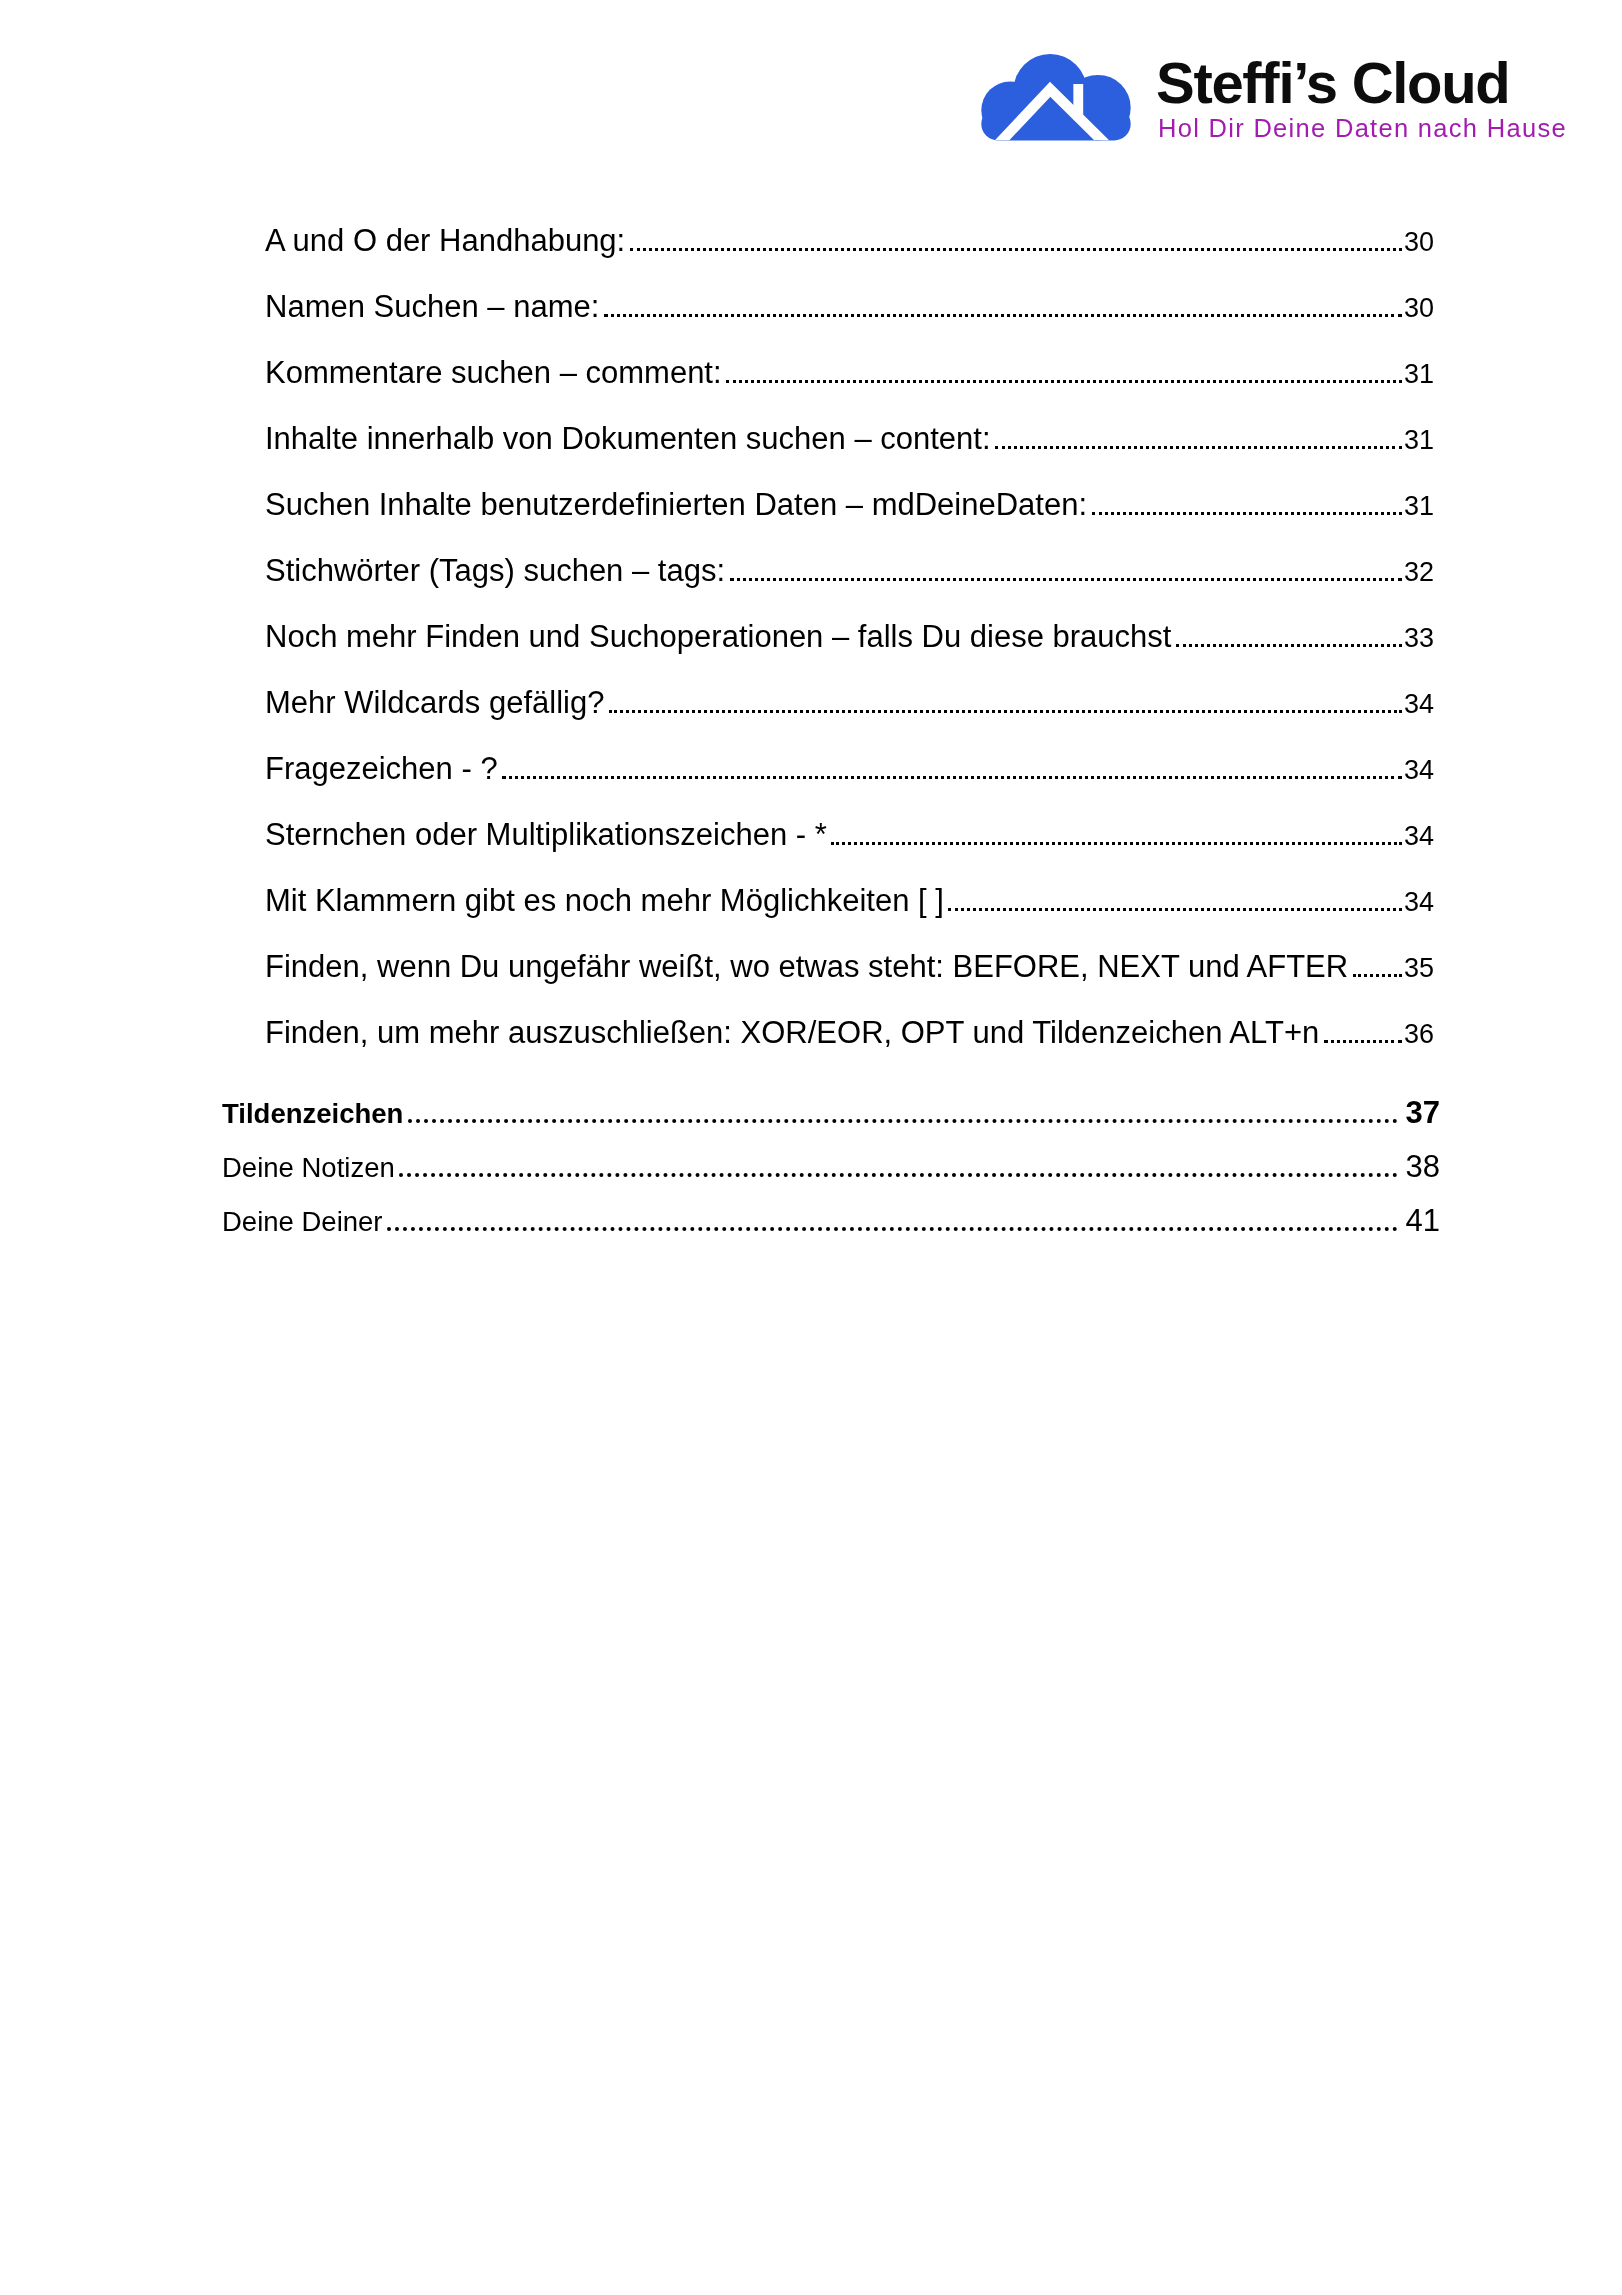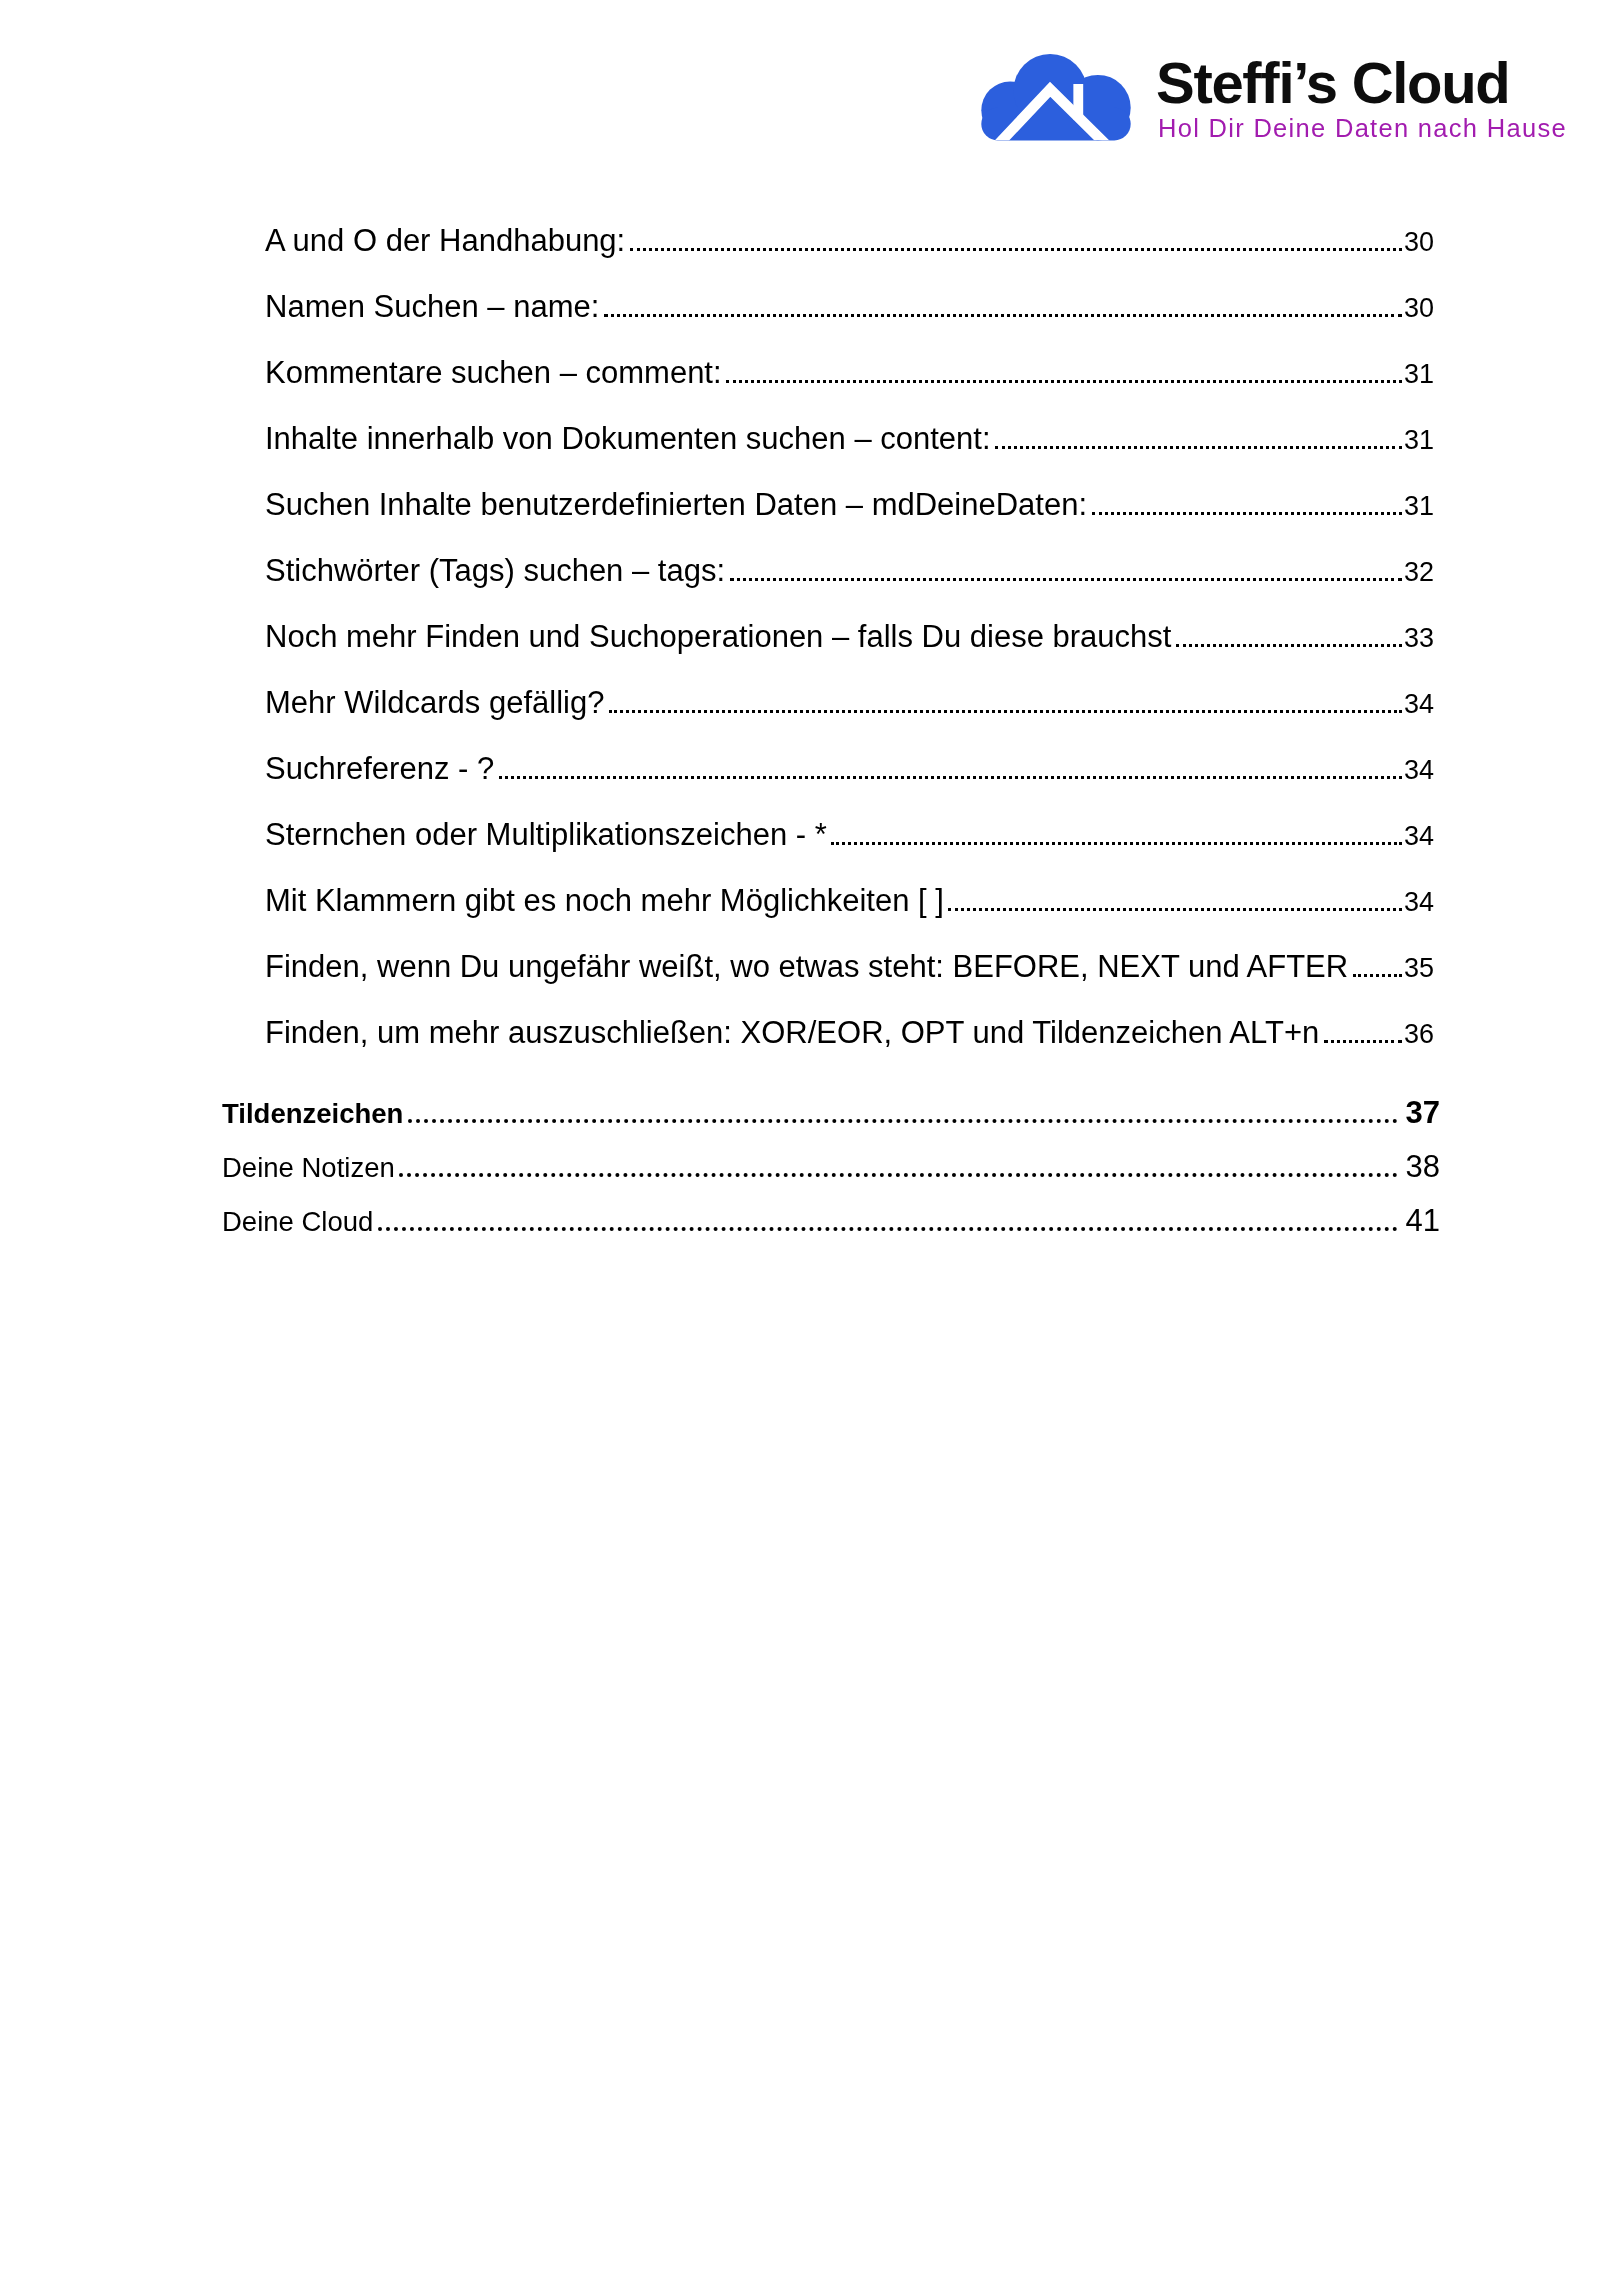--- a/index.html
+++ b/index.html
@@ -99,21 +99,21 @@
         <span class="toc-label">Noch mehr Finden und Suchoperationen – falls Du diese brauchst</span>
         <span class="toc-dots"></span>
         <span class="toc-num">33</span>
       </div>
       <div class="toc-row lvl2">
         <span class="toc-label">Mehr Wildcards gefällig?</span>
         <span class="toc-dots"></span>
         <span class="toc-num">34</span>
       </div>
       <div class="toc-row lvl2">
-        <span class="toc-label">Suchreferenz - ?</span>
+        <span class="toc-label">Fragezeichen - ?</span>
         <span class="toc-dots"></span>
         <span class="toc-num">34</span>
       </div>
       <div class="toc-row lvl2">
         <span class="toc-label">Sternchen oder Multiplikationszeichen - *</span>
         <span class="toc-dots"></span>
         <span class="toc-num">34</span>
       </div>
       <div class="toc-row lvl2">
         <span class="toc-label">Mit Klammern gibt es noch mehr Möglichkeiten [ ]</span>
@@ -134,20 +134,20 @@
         <span class="toc-label">Tildenzeichen</span>
         <span class="toc-dots"></span>
         <span class="toc-num">37</span>
       </div>
       <div class="toc-row lvl1">
         <span class="toc-label">Deine Notizen</span>
         <span class="toc-dots"></span>
         <span class="toc-num">38</span>
       </div>
       <div class="toc-row lvl1">
-        <span class="toc-label">Deine Cloud</span>
+        <span class="toc-label">Deine Deiner</span>
         <span class="toc-dots"></span>
         <span class="toc-num">41</span>
       </div>
     </div>
 
 </div>
 
 
 </body></html>

